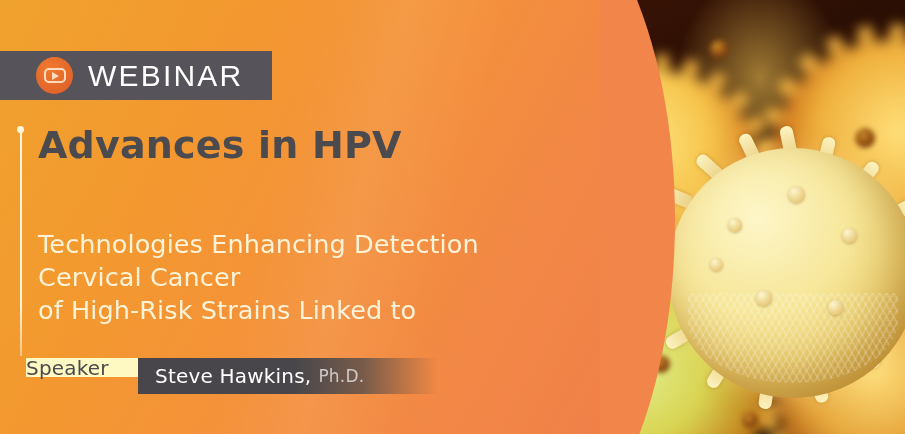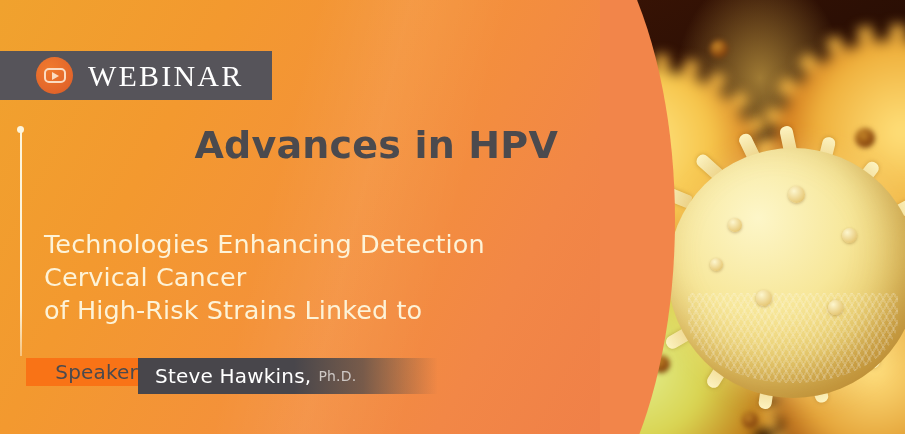--- a/index.html
+++ b/index.html
@@ -95,62 +95,61 @@
   .yt-box{
     width:22px;height:15px;border:2px solid #fbdcc2;border-radius:5px;
     display:flex;align-items:center;justify-content:center;box-sizing:border-box;
   }
   .yt-tri{
     width:0;height:0;border-left:7px solid #fbdcc2;border-top:4.5px solid transparent;
     border-bottom:4.5px solid transparent;margin-left:2px;
   }
   .badge-label{
     margin-left:15px;color:#FFFFFF;font-size:30px;letter-spacing:2.2px;
-    font-weight:300;font-family:Liberation Serif, serif;line-height:1;
+    font-weight:300;font-family:Liberation Sans, sans-serif;line-height:1;
   }
 
   
   .accent-dot{position:absolute;left:17px;top:126px;width:7px;height:7px;border-radius:50%;background:#FDF5DC;}
   .accent-line{position:absolute;left:19.5px;top:131px;width:2px;height:225px;
     background:linear-gradient(180deg,#FDF5DC 0%, #FDF5DC 78%, rgba(253,245,220,.45) 100%);}
 
   
   .title{
     position:absolute;left:38px;top:124px;width:520px;
     color:#4B4A4E;font-size:38px;font-weight:700;line-height:43px;letter-spacing:.2px;
     font-family:"DejaVu Sans", sans-serif;
-    text-align:right;
   }
   .title .ln{display:block;}
 
   
   .subtitle{
-    position:absolute;left:44px;top:228px;width:530px;
+    position:absolute;left:38px;top:228px;width:530px;
     color:#FDF3D8;font-size:25.5px;font-weight:400;line-height:33px;letter-spacing:.1px;
     font-family:"DejaVu Sans", sans-serif;
   }
   .subtitle .ln{display:block;}
 
   
   .speaker-dark{
     position:absolute;left:138px;top:358px;width:300px;height:36px;
     background:linear-gradient(90deg,#48464B 0%, #48464B 52%, rgba(72,70,75,.72) 75%, rgba(72,70,75,0) 100%);
   }
   .speaker-white{
-    position:absolute;left:26px;top:358px;width:112px;height:28px;
-    background:#f97316;display:flex;align-items:center;justify-content:flex-end;
+    position:absolute;left:26px;top:358px;width:112px;height:19px;
+    background:#fef9c3;display:flex;align-items:center;justify-content:flex-start;
   }
   .speaker-label{color:#4B4A4E;font-size:20px;font-weight:400;letter-spacing:.2px;line-height:1;
     font-family:"DejaVu Sans", sans-serif;}
   .speaker-name{
     position:absolute;left:155px;top:358px;height:36px;display:flex;align-items:center;
     color:#FFFFFF;font-size:20px;font-weight:400;letter-spacing:.2px;line-height:1;white-space:nowrap;
     font-family:"DejaVu Sans", sans-serif;
   }
-  .speaker-degree{color:#CFC9C6;font-size:14px;margin-left:7px;}
+  .speaker-degree{color:#CFC9C6;font-size:17px;margin-left:7px;}
 </style>
 </head>
 <body>
 
 <div id="poster">
 
   <div class="img-panel">
     <div class="corona c1"></div>
     <div class="blob b1"></div>
     <div class="corona c2"></div>

